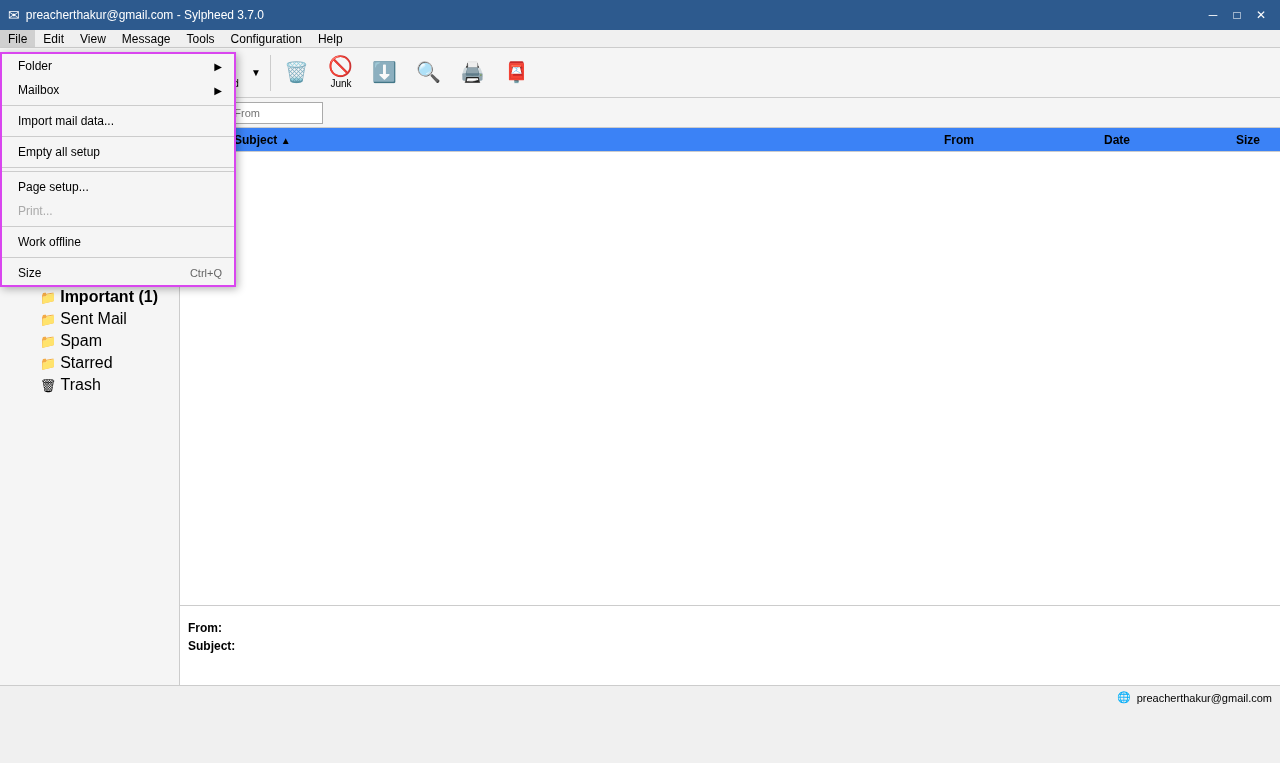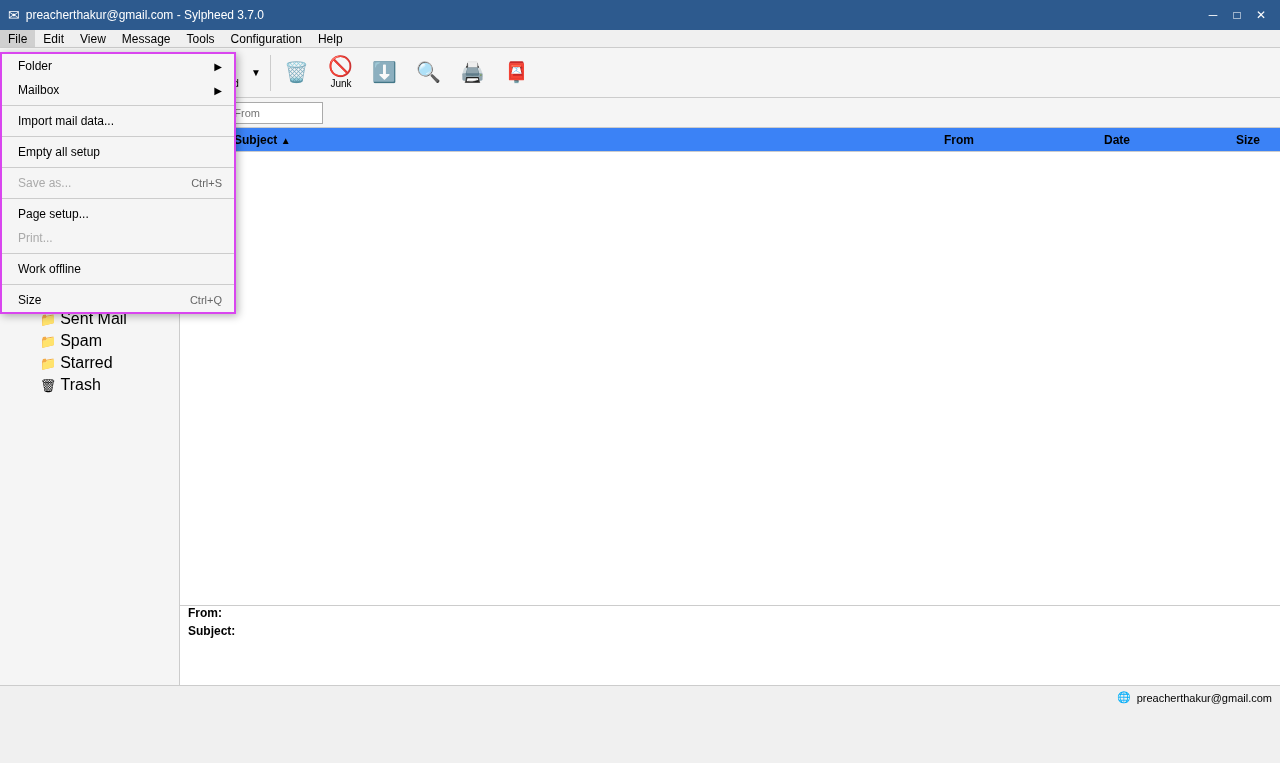--- a/index.html
+++ b/index.html
@@ -203,21 +203,21 @@
       flex: 1;
       background: white;
       overflow-y: auto;
     }
 
     
     #preview-pane {
       height: 80px;
       border-top: 1px solid #ccc;
       background: white;
-      padding: 0 8px;
+      padding: 15px 8px;
       font-size: 12px;
       display: flex;
       flex-direction: column;
       gap: 4px;
     }
     .preview-row {
       display: flex;
       align-items: center;
       font-size: 12px;
     }
@@ -318,24 +318,20 @@
   </div>
   <div class="menu-separator"></div>
   <div class="menu-group-item">
     <span>Import mail data...</span>
   </div>
   <div class="menu-separator"></div>
   <div class="menu-group-item">
     <span>Empty all setup</span>
   </div>
   <div class="menu-separator"></div>
-  <div class="menu-group-item disabled">
-    <span>Save as...</span>
-    <span class="menu-shortcut">Ctrl+S</span>
-  </div>
   <div class="menu-separator"></div>
   <div class="menu-group-item">
     <span>Page setup...</span>
   </div>
   <div class="menu-group-item disabled">
     <span>Print...</span>
   </div>
   <div class="menu-separator"></div>
   <div class="menu-group-item">
     <span>Work offline</span>

